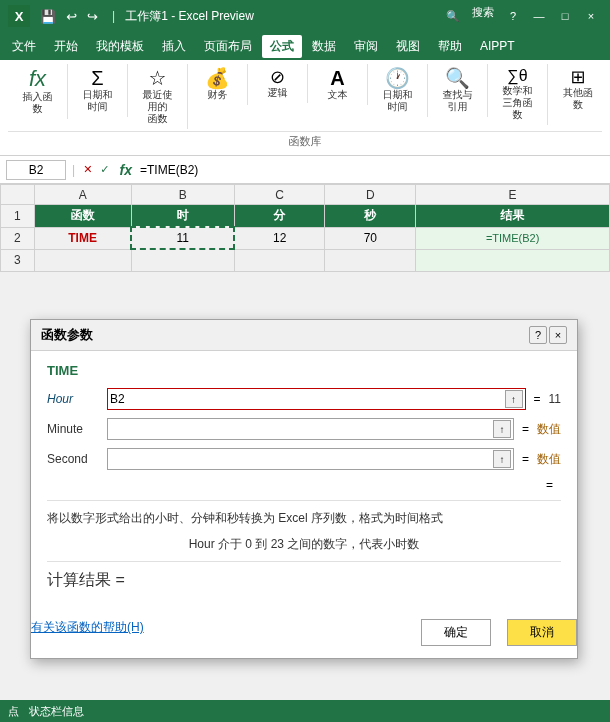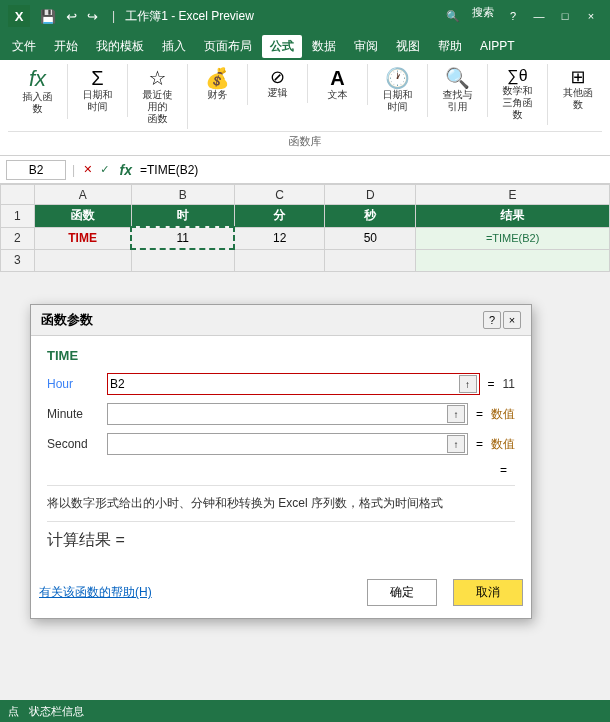--- a/index.html
+++ b/index.html
@@ -36,43 +36,43 @@
     .formula-input { flex: 1; border: none; outline: none; font-size: 12px; }
     .sheet-table { width: 100%; border-collapse: collapse; }
     .col-header { background: #f2f2f2; border: 1px solid #d0d0d0; text-align: center; font-size: 12px; color: #333; padding: 2px 0; height: 20px; font-weight: normal; }
     .row-header { background: #f2f2f2; border: 1px solid #d0d0d0; text-align: center; font-size: 12px; color: #333; padding: 2px 4px; width: 24px; }
     .cell { border: 1px solid #d0d0d0; padding: 2px 4px; height: 22px; font-size: 12px; text-align: center; position: relative; }
     .cell-header-row { background: #1f7244; color: white; font-weight: bold; }
     .cell-bold-red { color: #c00000; font-weight: bold; }
     .cell-selected { border: 2px dashed #217346 !important; }
 
     
-    .dialog-overlay { position: absolute; top: 304px; left: 30px; width: 502px; background: white; border: 1px solid #a0a0a0; box-shadow: 2px 4px 12px rgba(0,0,0,0.3); z-index: 10; }
+    .dialog-overlay { position: absolute; top: 319px; left: 30px; width: 548px; background: white; border: 1px solid #a0a0a0; box-shadow: 2px 4px 12px rgba(0,0,0,0.3); z-index: 10; }
     .dialog-title-bar { background: #f0f0f0; border-bottom: 1px solid #d0d0d0; padding: 6px 10px; display: flex; justify-content: space-between; align-items: center; }
     .dialog-title { font-size: 13px; font-weight: bold; }
     .dialog-controls { display: flex; gap: 2px; }
     .dialog-btn-small { width: 18px; height: 18px; background: none; border: 1px solid #a0a0a0; cursor: pointer; font-size: 11px; display: flex; align-items: center; justify-content: center; border-radius: 2px; }
     .dialog-body { padding: 12px 16px; }
     .dialog-func-name { font-size: 13px; font-weight: bold; color: #217346; margin-bottom: 10px; }
     .param-row { display: flex; align-items: center; margin-bottom: 8px; }
     .param-label { width: 60px; font-size: 12px; color: #333; }
-    .param-label.active { color: #3b82f6; }
+    .param-label.active { color: #0c4a6e; font-style: italic; }
     .param-input-wrap { flex: 1; display: flex; align-items: center; border: 1px solid #c00000; padding: 1px 2px; background: white; }
     .param-input-wrap.inactive { border: 1px solid #a0a0a0; }
     .param-input { border: none; outline: none; font-size: 12px; flex: 1; }
     .param-arrow { width: 18px; height: 18px; background: #f0f0f0; border: 1px solid #a0a0a0; display: flex; align-items: center; justify-content: center; cursor: pointer; font-size: 10px; }
     .param-equals { font-size: 12px; margin: 0 8px; }
     .param-value { font-size: 12px; color: #333; }
     .param-value.gray { color: #a16207; text-align: right; }
     .dialog-divider { border: none; border-top: 1px solid #e0e0e0; margin: 8px 0; }
     .dialog-description { font-size: 12px; color: #333; line-height: 1.6; margin: 4px 0 8px; }
     .dialog-param-desc { font-size: 12px; color: #333; text-align: center; margin: 4px 0; }
     .dialog-result { font-size: 16px; color: #333; margin: 8px 0; }
     .dialog-help { color: #0563c1; text-decoration: underline; cursor: pointer; font-size: 12px; }
-    .dialog-footer { display: flex; justify-content: space-between; align-items: center; padding: 8px 8px 12px; }
+    .dialog-footer { display: flex; justify-content: space-between; align-items: flex-start; padding: 8px 0 12px; }
     .dialog-ok { background: white; border: 1px solid #a0a0a0; padding: 4px 20px; font-size: 12px; cursor: pointer; min-width: 70px; }
     .dialog-cancel { background: #fde047; border: 1px solid #a0a0a0; padding: 4px 20px; font-size: 12px; cursor: pointer; min-width: 70px; }
 
     
     .status-bar { background: #217346; height: 22px; display: flex; align-items: center; padding: 0 8px; color: white; font-size: 11px; position: absolute; bottom: 0; left: 0; right: 0; }
     .status-item { margin-right: 10px; }
 
     .spreadsheet-container { position: relative; }
   </style>
 </head>
@@ -221,21 +221,21 @@
           <td class="cell cell-header-row">分</td>
           <td class="cell cell-header-row">秒</td>
           <td class="cell cell-header-row">结果</td>
         </tr>
 
         <tr>
           <td class="row-header">2</td>
           <td class="cell cell-bold-red">TIME</td>
           <td class="cell cell-selected">11</td>
           <td class="cell">12</td>
-          <td class="cell">50</td>
+          <td class="cell">70</td>
           <td class="cell" style="background:#e8f5e9; color:#217346; font-size:11px;">=TIME(B2)</td>
         </tr>
 
         <tr>
           <td class="row-header">3</td>
           <td class="cell"></td>
           <td class="cell"></td>
           <td class="cell"></td>
           <td class="cell"></td>
           <td class="cell" style="background:#e8f5e9;"></td>
@@ -295,20 +295,21 @@
       </div>
 
       <div style="text-align:right; font-size:12px; margin: 6px 0 4px; padding-right: 8px;">
         <span>=</span>
       </div>
 
       <hr class="dialog-divider">
 
       <div class="dialog-description">将以数字形式给出的小时、分钟和秒转换为 Excel 序列数，格式为时间格式</div>
 
+      <div class="dialog-param-desc">Hour  介于 0 到 23 之间的数字，代表小时数</div>
 
       <hr class="dialog-divider">
 
       <div class="dialog-result">计算结果 =</div>
     </div>
     <div class="dialog-footer">
       <a class="dialog-help">有关该函数的帮助(H)</a>
       <div style="display:flex;gap:16px;">
         <button class="dialog-ok">确定</button>
         <button class="dialog-cancel">取消</button>

